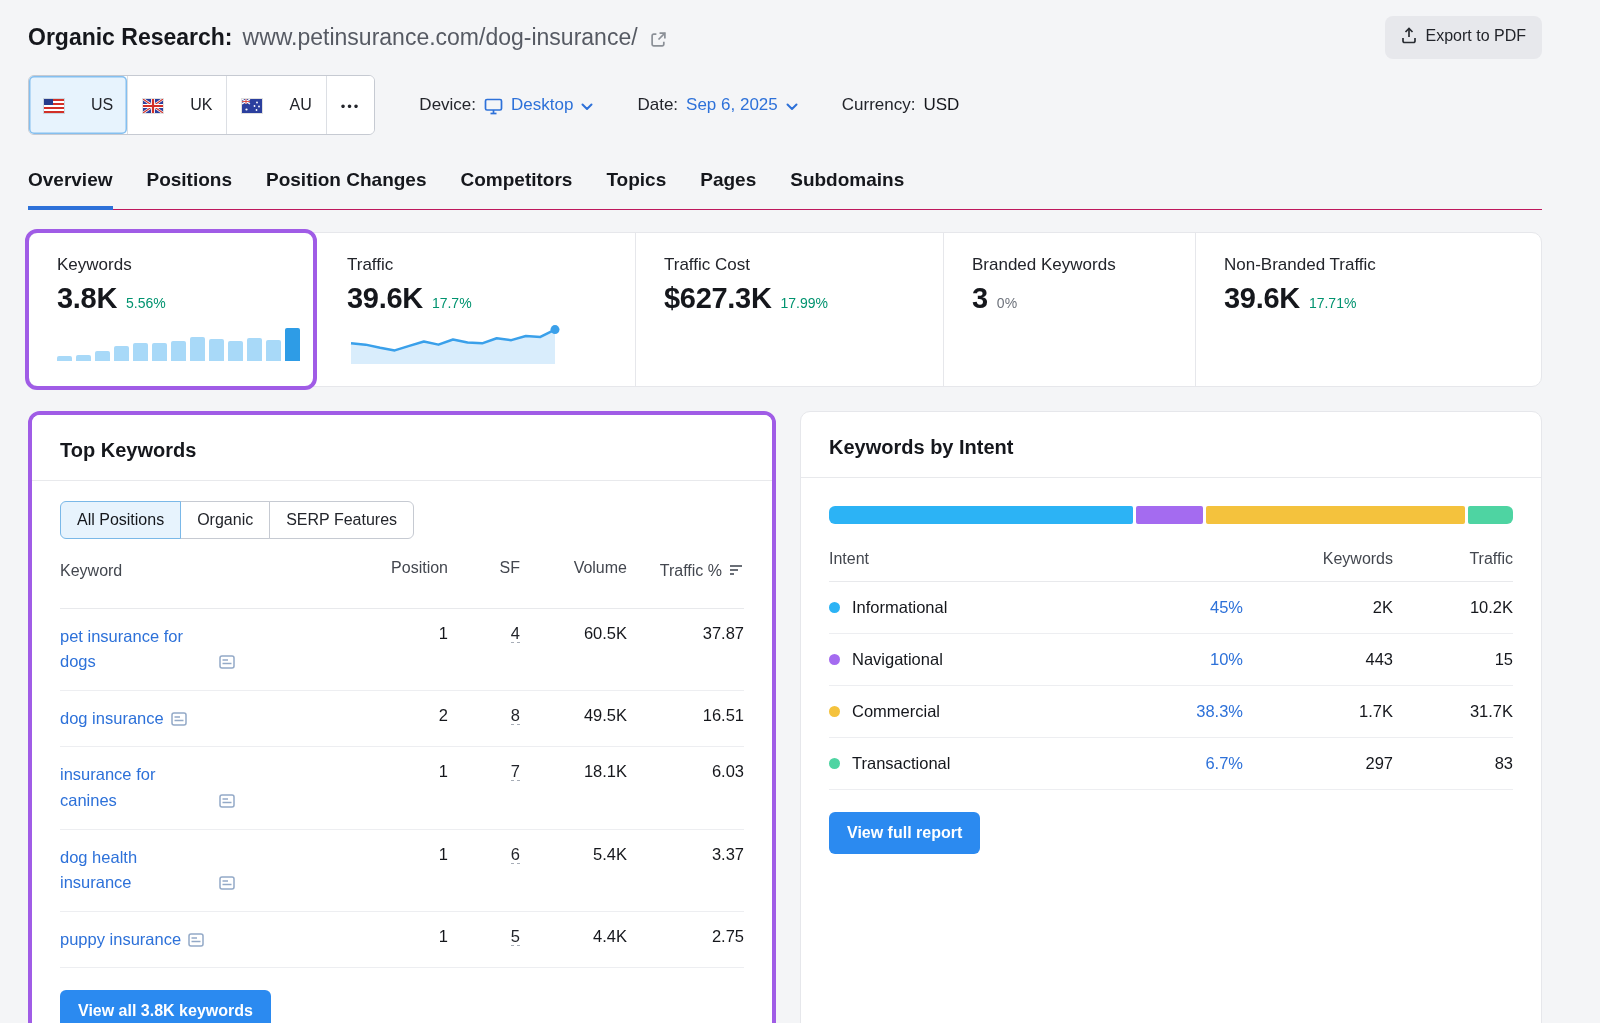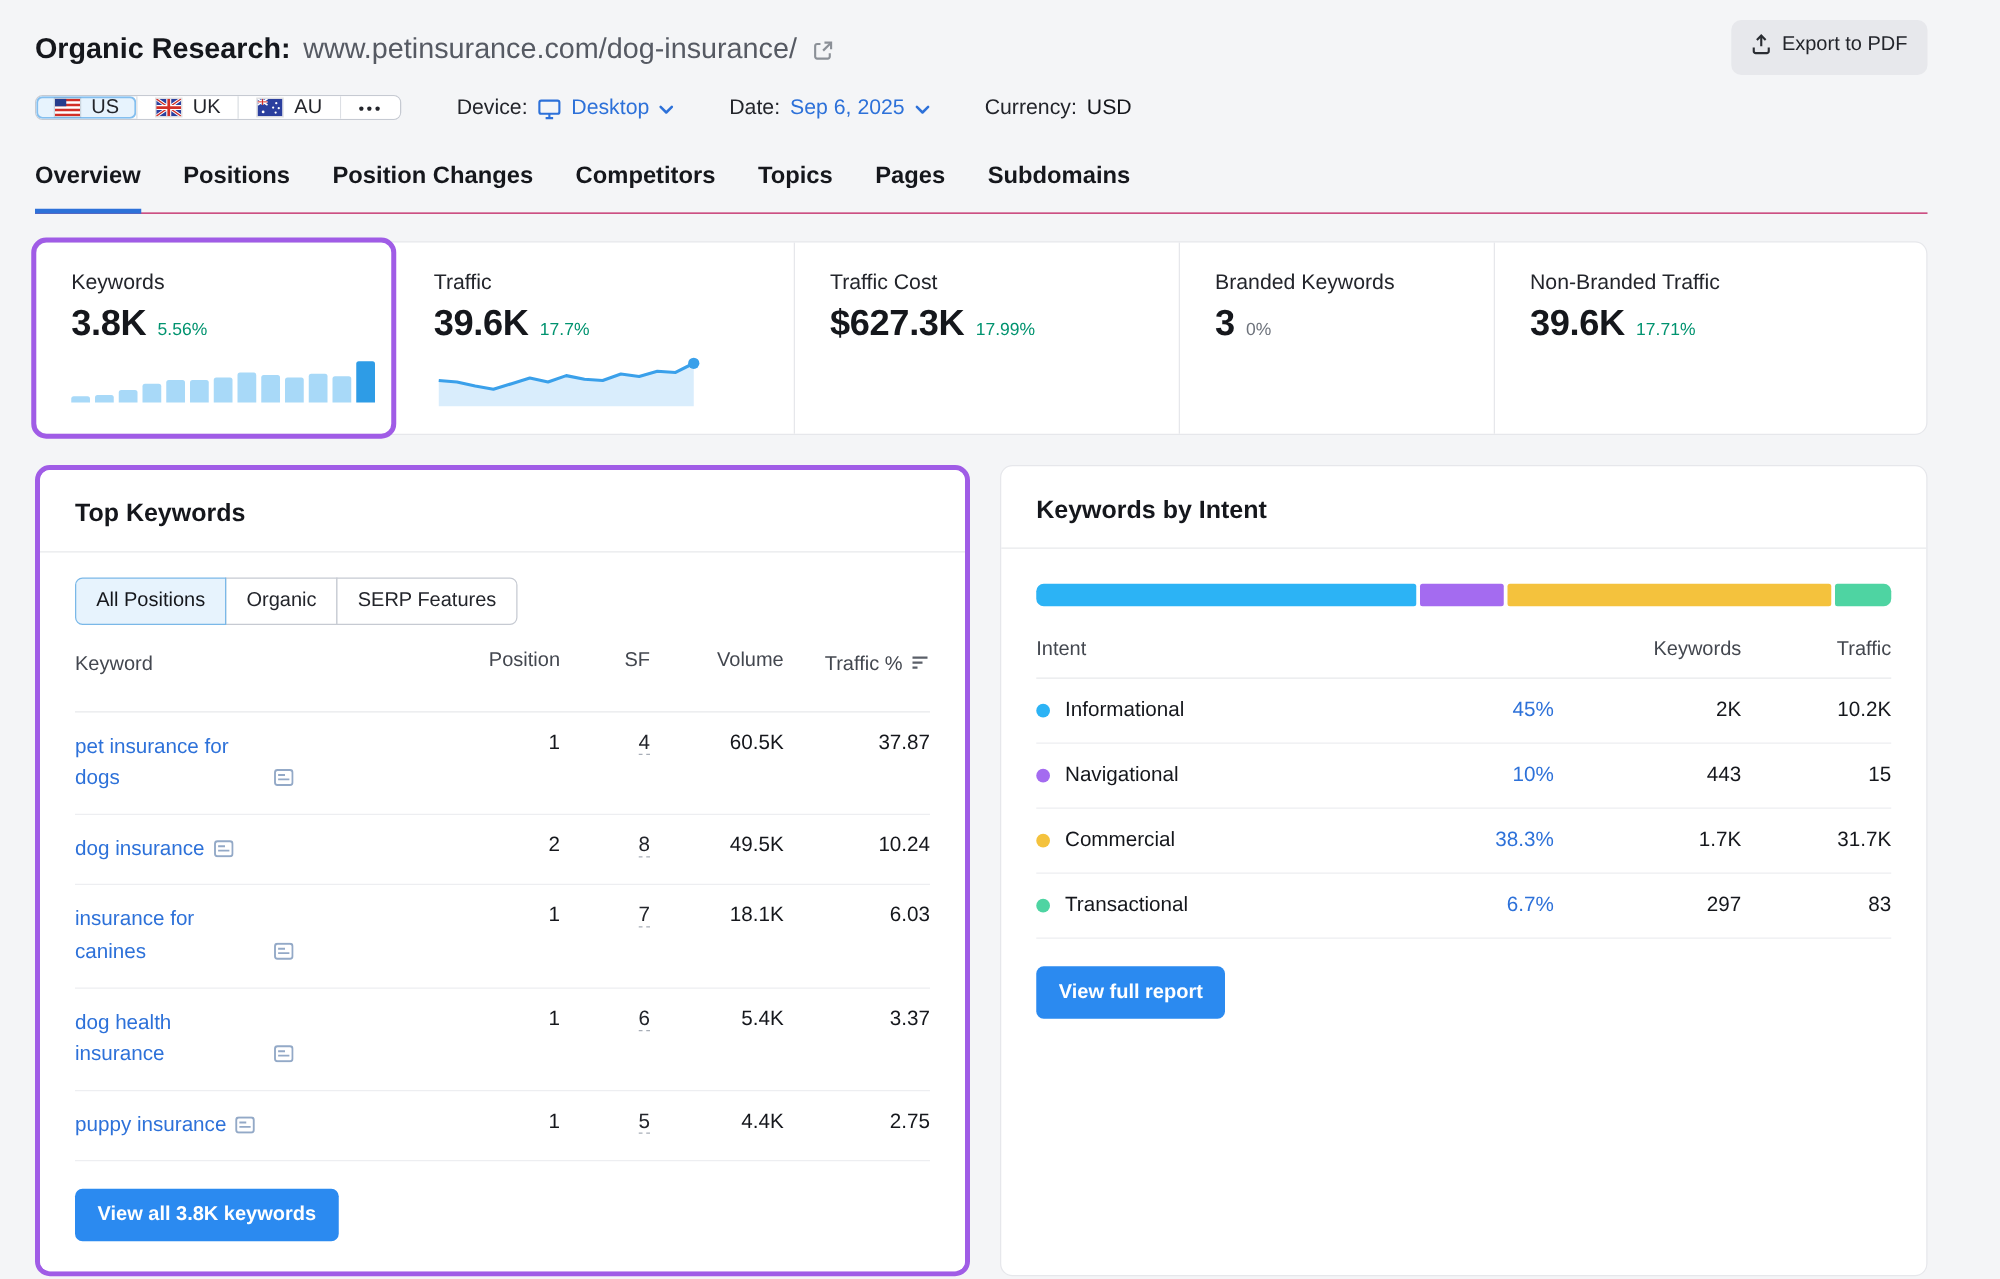--- a/index.html
+++ b/index.html
@@ -20,21 +20,21 @@
   .export-btn {
     margin-left:auto; display:flex; align-items:flex-start; gap:9px;
     background:#e7e8ec; border:none; border-radius:8px; padding:11px 16px;
     font-size:16px; color:#23252b; cursor:pointer; font-family:inherit;
   }
 
   
   .filters-row { margin-top:16px; display:flex; align-items:center; gap:44px; }
   .country-group { display:inline-flex; background:#fff; border:1px solid #c6cad2; border-radius:6px; }
   .country-btn {
-    display:flex; align-items:center; gap:8px; padding:0 14px; font-size:16px;
+    display:flex; align-items:flex-end; gap:26px; padding:20px 14px; font-size:16px;
     background:#fff; border:none; border-left:1px solid #dcdfe4; cursor:pointer;
     font-family:inherit; color:#23252b;
   }
   .country-btn:first-child { border-left:none; border-radius:5px 0 0 5px; }
   .country-btn:last-child { border-radius:0 5px 5px 0; }
   .country-btn.selected { background:#e7f3fd; box-shadow:inset 0 0 0 1.5px #84bfef; border-radius:5px; }
   .flag { display:inline-flex; border:1px solid rgba(0,0,0,0.12); }
   .dots { font-size:13px; letter-spacing:2px; color:#23252b; }
   .filter-item { display:flex; align-items:center; gap:8px; font-size:17px; }
   .filter-label { color:#23252b; }
@@ -361,21 +361,21 @@
           <div class="col-kw"><a class="kw-link" href="#">dog insurance</a><span class="serp-icon">
                 <svg width="16" height="14" viewBox="0 0 16 14">
                   <rect x="1" y="1" width="14" height="12" rx="2" fill="none" stroke="#93a9c7" stroke-width="1.5"></rect>
                   <path d="M3.5 5 H9" stroke="#93a9c7" stroke-width="1.5"></path>
                   <path d="M3.5 8.5 H12.5" stroke="#93a9c7" stroke-width="1.5"></path>
                 </svg>
               </span></div>
           <div class="col-pos">2</div>
           <div class="col-sf"><span class="sf-link">8</span></div>
           <div class="col-vol">49.5K</div>
-          <div class="col-tr">10.24</div>
+          <div class="col-tr">16.51</div>
         </div>
 
         <div class="tk-row">
           <div class="col-kw"><a class="kw-link" href="#">insurance for canines</a><span class="serp-icon">
                 <svg width="16" height="14" viewBox="0 0 16 14">
                   <rect x="1" y="1" width="14" height="12" rx="2" fill="none" stroke="#93a9c7" stroke-width="1.5"></rect>
                   <path d="M3.5 5 H9" stroke="#93a9c7" stroke-width="1.5"></path>
                   <path d="M3.5 8.5 H12.5" stroke="#93a9c7" stroke-width="1.5"></path>
                 </svg>
               </span></div>

